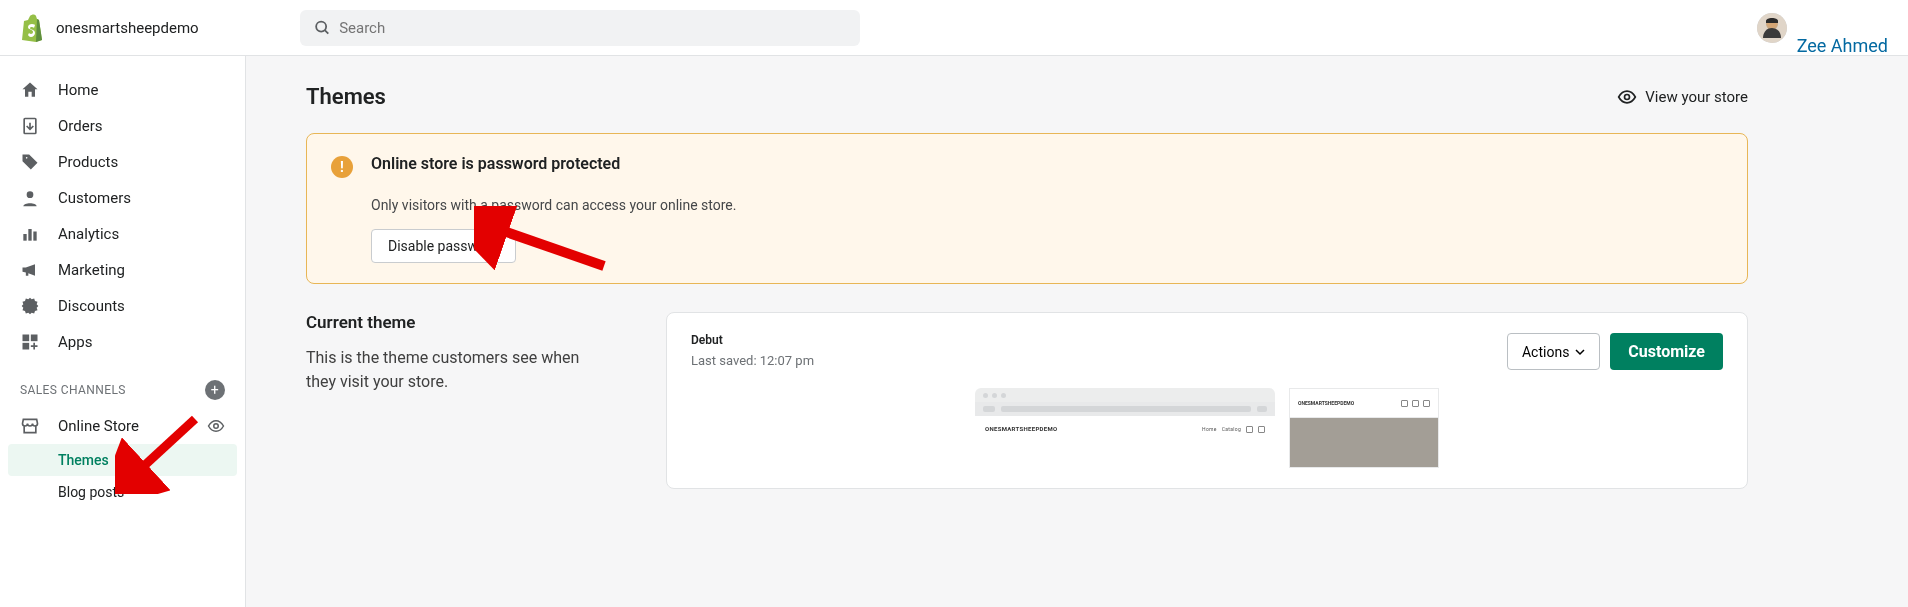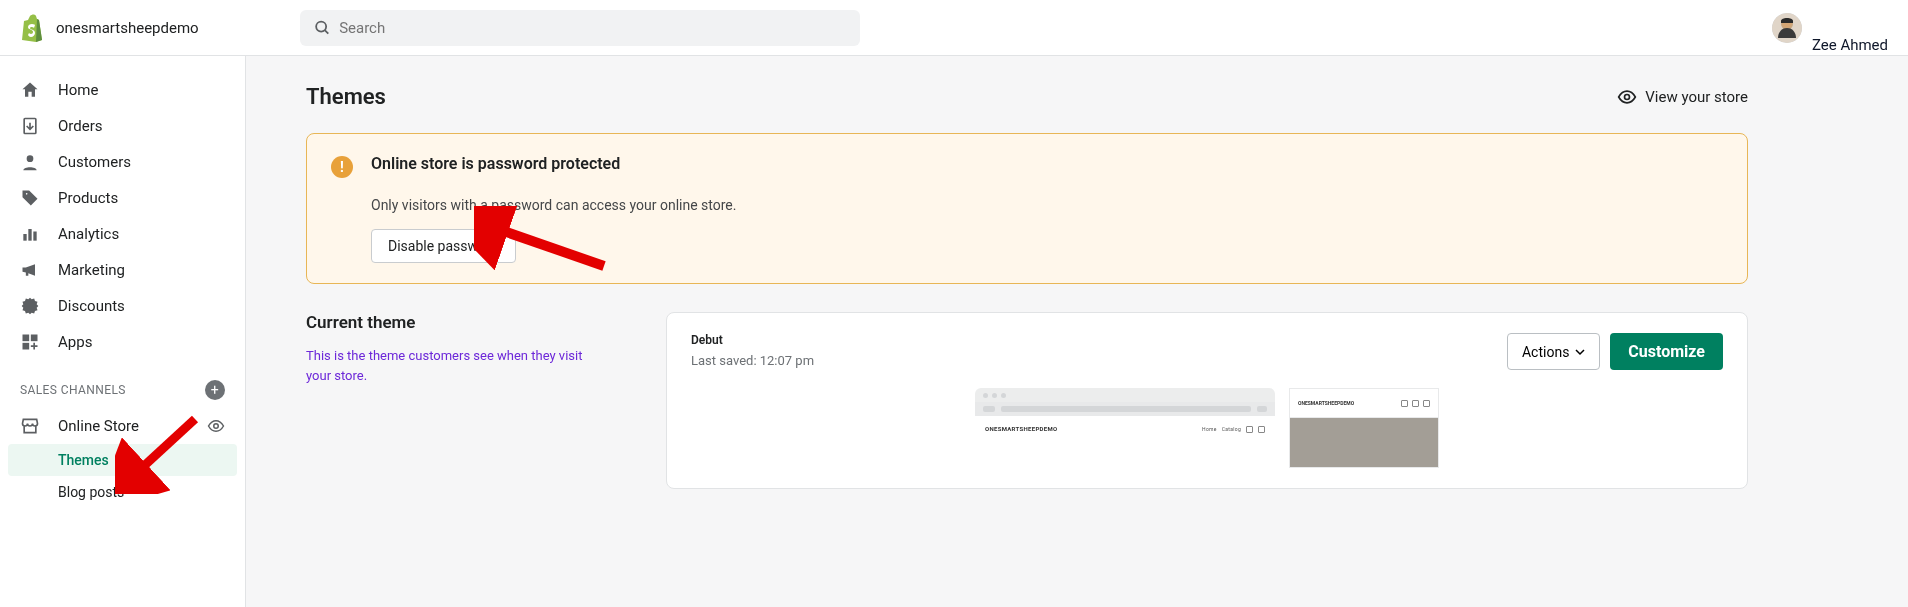--- a/index.html
+++ b/index.html
@@ -10,21 +10,21 @@
 .logo-wrap { display: flex; align-items: center; gap: 12px; width: 280px; }
 .shopify-logo { width:24px; height:28px; }
 .store-name { font-size: 15px; color:#202223; }
 .search-wrap { flex:1; display:flex; justify-content:flex-start; }
 .search-box { width: 560px; background:#f1f2f3; border-radius:6px; display:flex; align-items:center; padding:0 14px; height:36px; }
 .search-box input { border:none; background:transparent; outline:none; font-size:15px; width:100%; color:#6d7175; }
 .search-box .si { color:#5c5f62; margin-right:8px; }
 .user-wrap { display:flex; align-items:center; gap:10px; margin-left:auto; }
 .avatar { width:30px; height:30px; border-radius:50%; background:#d0d0d0; overflow:hidden; display:flex; align-items:center; justify-content:center; }
 .avatar svg{width:100%;height:100%}
-.user-name { font-size:15px; color:#0f172a;margin-top:35px; }
+.user-name { font-size:18px; color:#0369a1;margin-top:35px; }
 
 
 .layout { display:flex; height:calc(607px - 56px); }
 .sidebar { width:246px; border-right:1px solid #e1e3e5; padding-top:16px; background:#fff; position:relative; }
 .nav-item { display:flex; align-items:center; gap:18px; padding:8px 20px; font-size:15px; color:#202223; cursor:pointer; }
 .nav-item .ic { width:20px; height:20px; color:#5c5f62; display:flex; align-items:center; justify-content:center; }
 .section-label { padding:20px 20px 8px; font-size:12px; color:#6d7175; letter-spacing:0.4px; display:flex; align-items:center; justify-content:space-between; }
 .section-label .plus { width:20px;height:20px;border-radius:50%;background:#6d7175;color:#fff;display:flex;align-items:center;justify-content:center;font-size:14px;line-height:1; }
 .nav-item.sub { padding-left:58px; font-size:14px; }
 .nav-item.selected { background:#ecf7f2; color:#008060; font-weight:500; border-radius:4px; margin:0 8px; padding-left:50px; }
@@ -38,21 +38,21 @@
 
 .banner { border:1px solid #e8b656; background:#fff7eb; border-radius:8px; padding:20px 24px; display:flex; gap:18px; margin-bottom:28px; }
 .banner-ic { width:22px;height:22px;border-radius:50%;background:#e8a13a;color:#fff;display:flex;align-items:center;justify-content:center;font-size:14px;font-weight:700;flex-shrink:0; margin-top:2px;}
 .banner-title { font-size:16px; font-weight:600; color:#202223; margin-bottom:24px; }
 .banner-text { font-size:14px; color:#454749; margin-bottom:16px; }
 .banner-btn { background:#fff; border:1px solid #c9cccf; border-radius:4px; padding:8px 16px; font-size:14px; cursor:pointer; color:#202223; }
 
 .content-row { display:flex; gap:60px; }
 .ct-left { width:300px; }
 .ct-title { font-size:17px; font-weight:600; color:#202223; margin-bottom:14px; }
-.ct-desc { font-size:13px; color:#6d28d9; line-height:1.5; }
+.ct-desc { font-size:16px; color:#404040; line-height:1.5; }
 
 .card { flex:1; background:#fff; border:1px solid #e1e3e5; border-radius:8px; padding:20px 24px; }
 .card-head { display:flex; justify-content:space-between; align-items:flex-start; }
 .theme-name { font-size:12px; font-weight:600; color:#202223; margin-bottom:6px; }
 .last-saved { font-size:13px; color:#6d7175; }
 .card-actions { display:flex; gap:10px; }
 .btn-sec { background:#fff;border:1px solid #babfc3;border-radius:4px;padding:8px 14px;font-size:14px;cursor:pointer;display:flex;align-items:center;gap:6px; }
 .btn-pri { background:#008060;color:#fff;border:none;border-radius:4px;padding:9px 18px;font-size:16px;font-weight:700;cursor:pointer; }
 
 .preview { margin-top:18px; display:flex; gap:14px; align-items:flex-start; justify-content:center; }
@@ -124,33 +124,33 @@
           <svg width="20" height="20" viewBox="0 0 24 24" fill="none" stroke="currentColor" stroke-width="2">
             <rect x="5" y="3" width="14" height="18" rx="1"></rect>
             <path d="M12 8v8M8 12l4 4 4-4" fill="none"></path>
           </svg>
         </span>
         <span>Orders</span>
       </div>
     <div class="nav-item">
         <span class="ic">
           <svg width="20" height="20" viewBox="0 0 24 24" fill="currentColor">
+            <path d="M3 3h8l10 10-8 8L3 11zM7 7a1 1 0 102 0 1 1 0 00-2 0z"></path>
+          </svg>
+        </span>
+        <span>Products</span>
+      </div>
+    <div class="nav-item">
+        <span class="ic">
+          <svg width="20" height="20" viewBox="0 0 24 24" fill="currentColor">
             <circle cx="12" cy="8" r="4"></circle>
             <path d="M4 22c0-5 16-5 16 0z"></path>
           </svg>
         </span>
         <span>Customers</span>
-      </div>
-    <div class="nav-item">
-        <span class="ic">
-          <svg width="20" height="20" viewBox="0 0 24 24" fill="currentColor">
-            <path d="M3 3h8l10 10-8 8L3 11zM7 7a1 1 0 102 0 1 1 0 00-2 0z"></path>
-          </svg>
-        </span>
-        <span>Products</span>
       </div>
     <div class="nav-item">
         <span class="ic">
           <svg width="20" height="20" viewBox="0 0 24 24" fill="currentColor">
             <rect x="4" y="12" width="4" height="8"></rect>
             <rect x="10" y="6" width="4" height="14"></rect>
             <rect x="16" y="9" width="4" height="11"></rect>
           </svg>
         </span>
         <span>Analytics</span>

